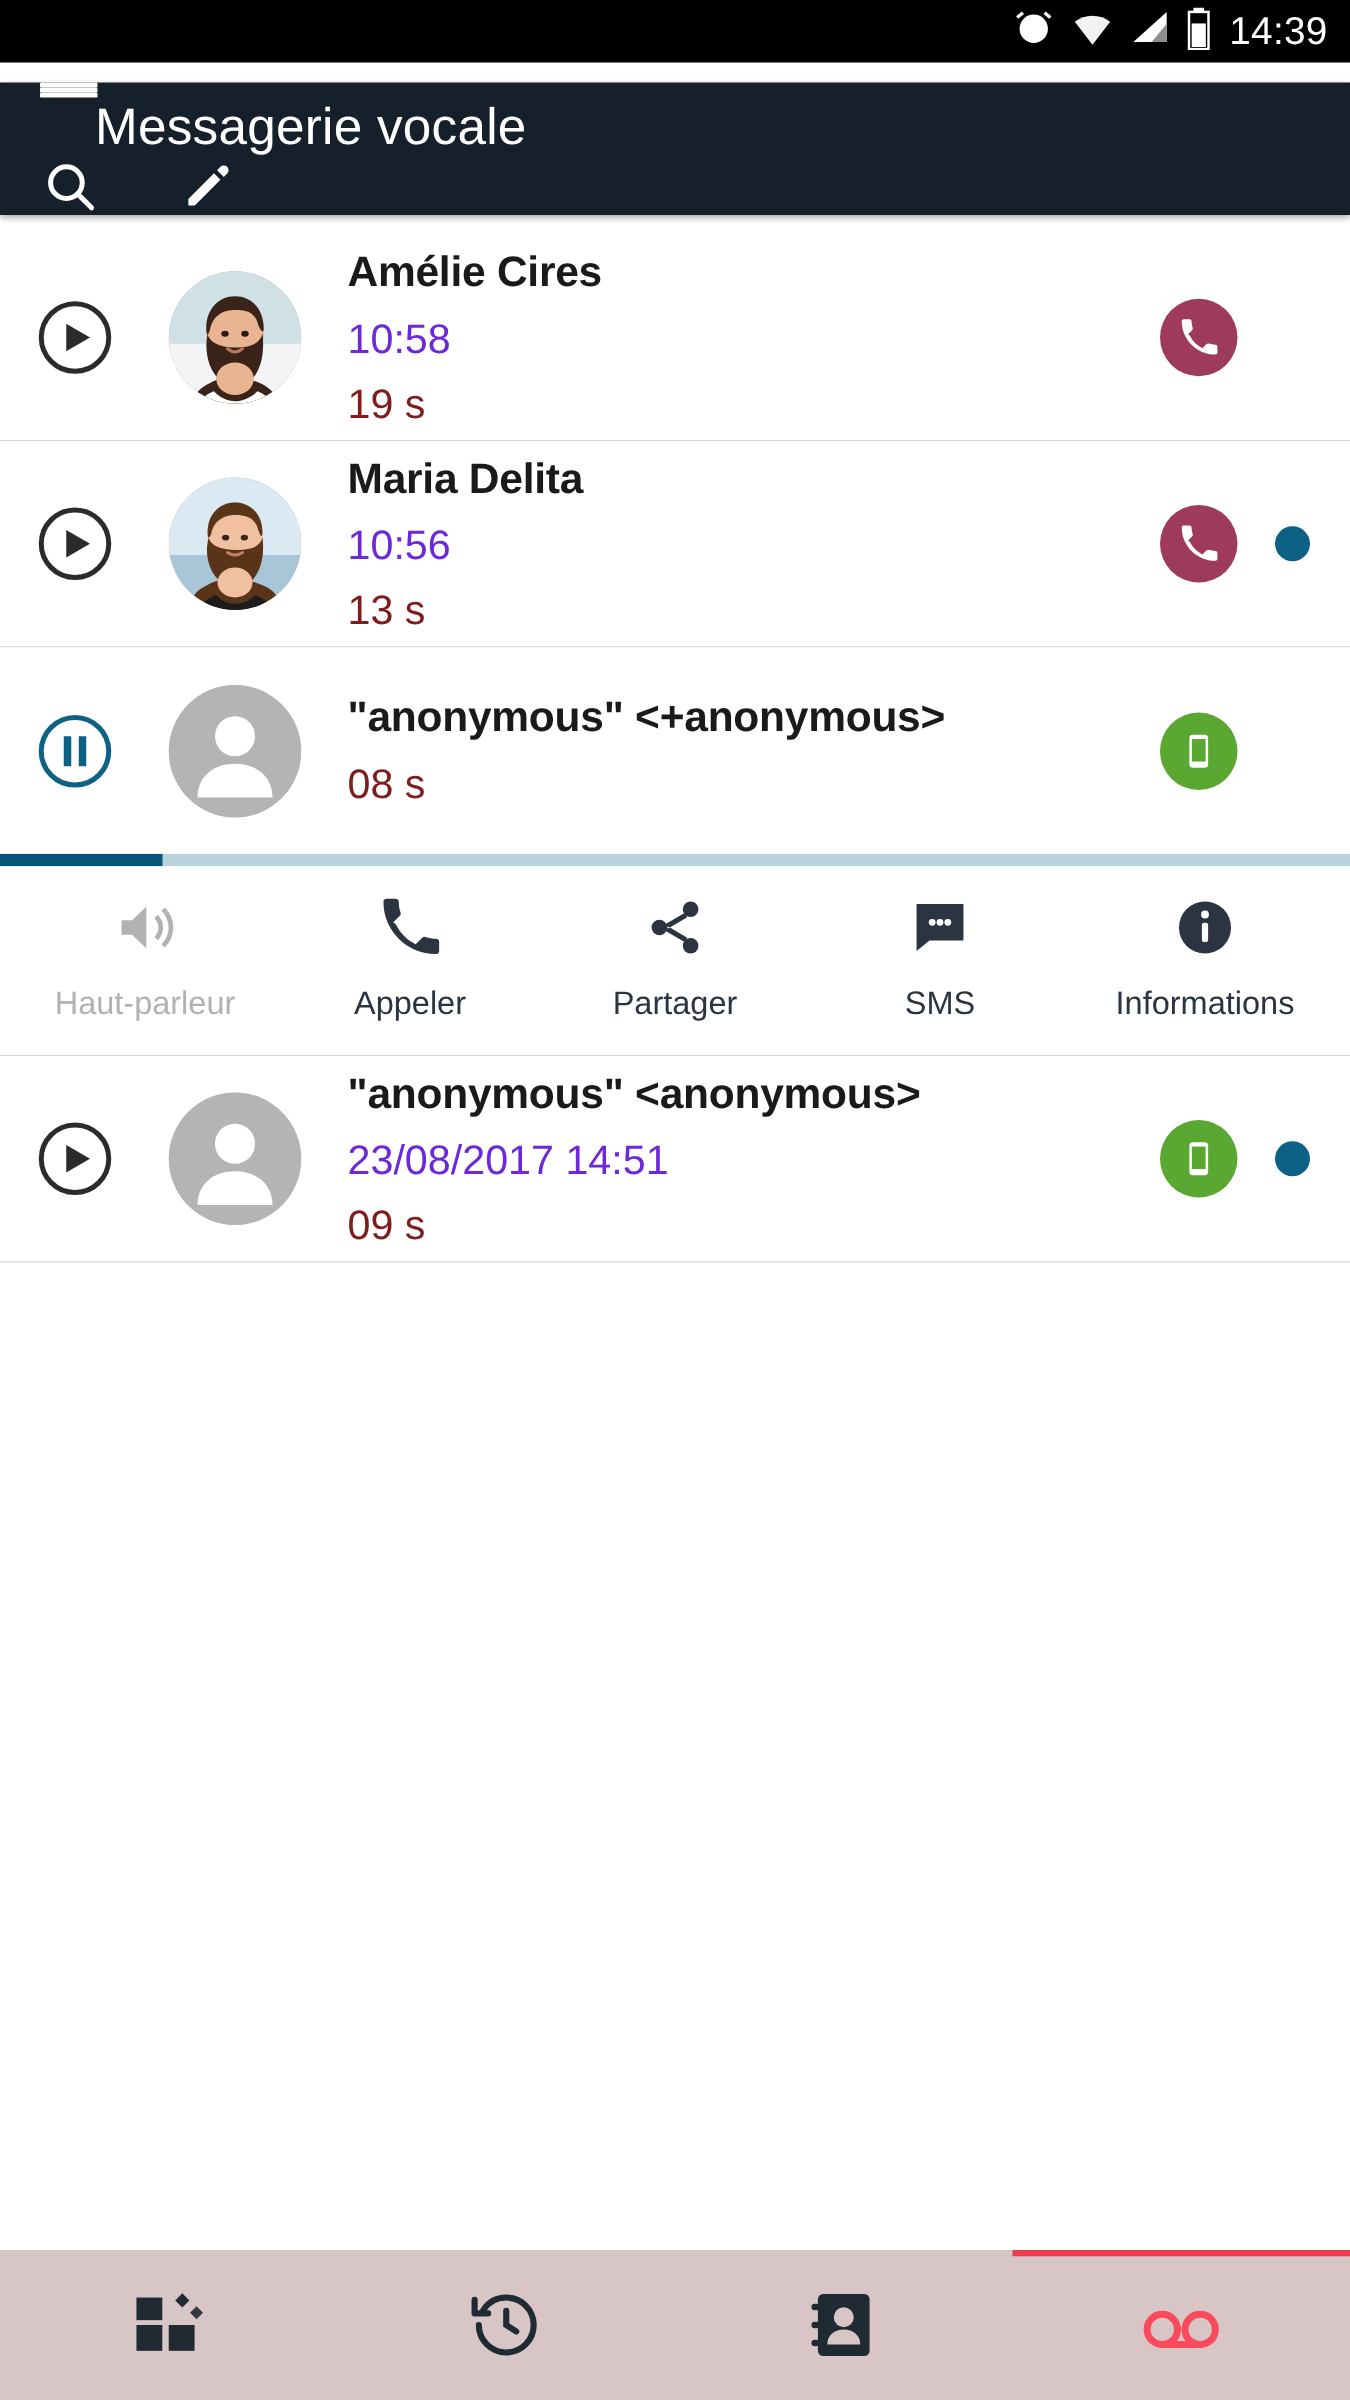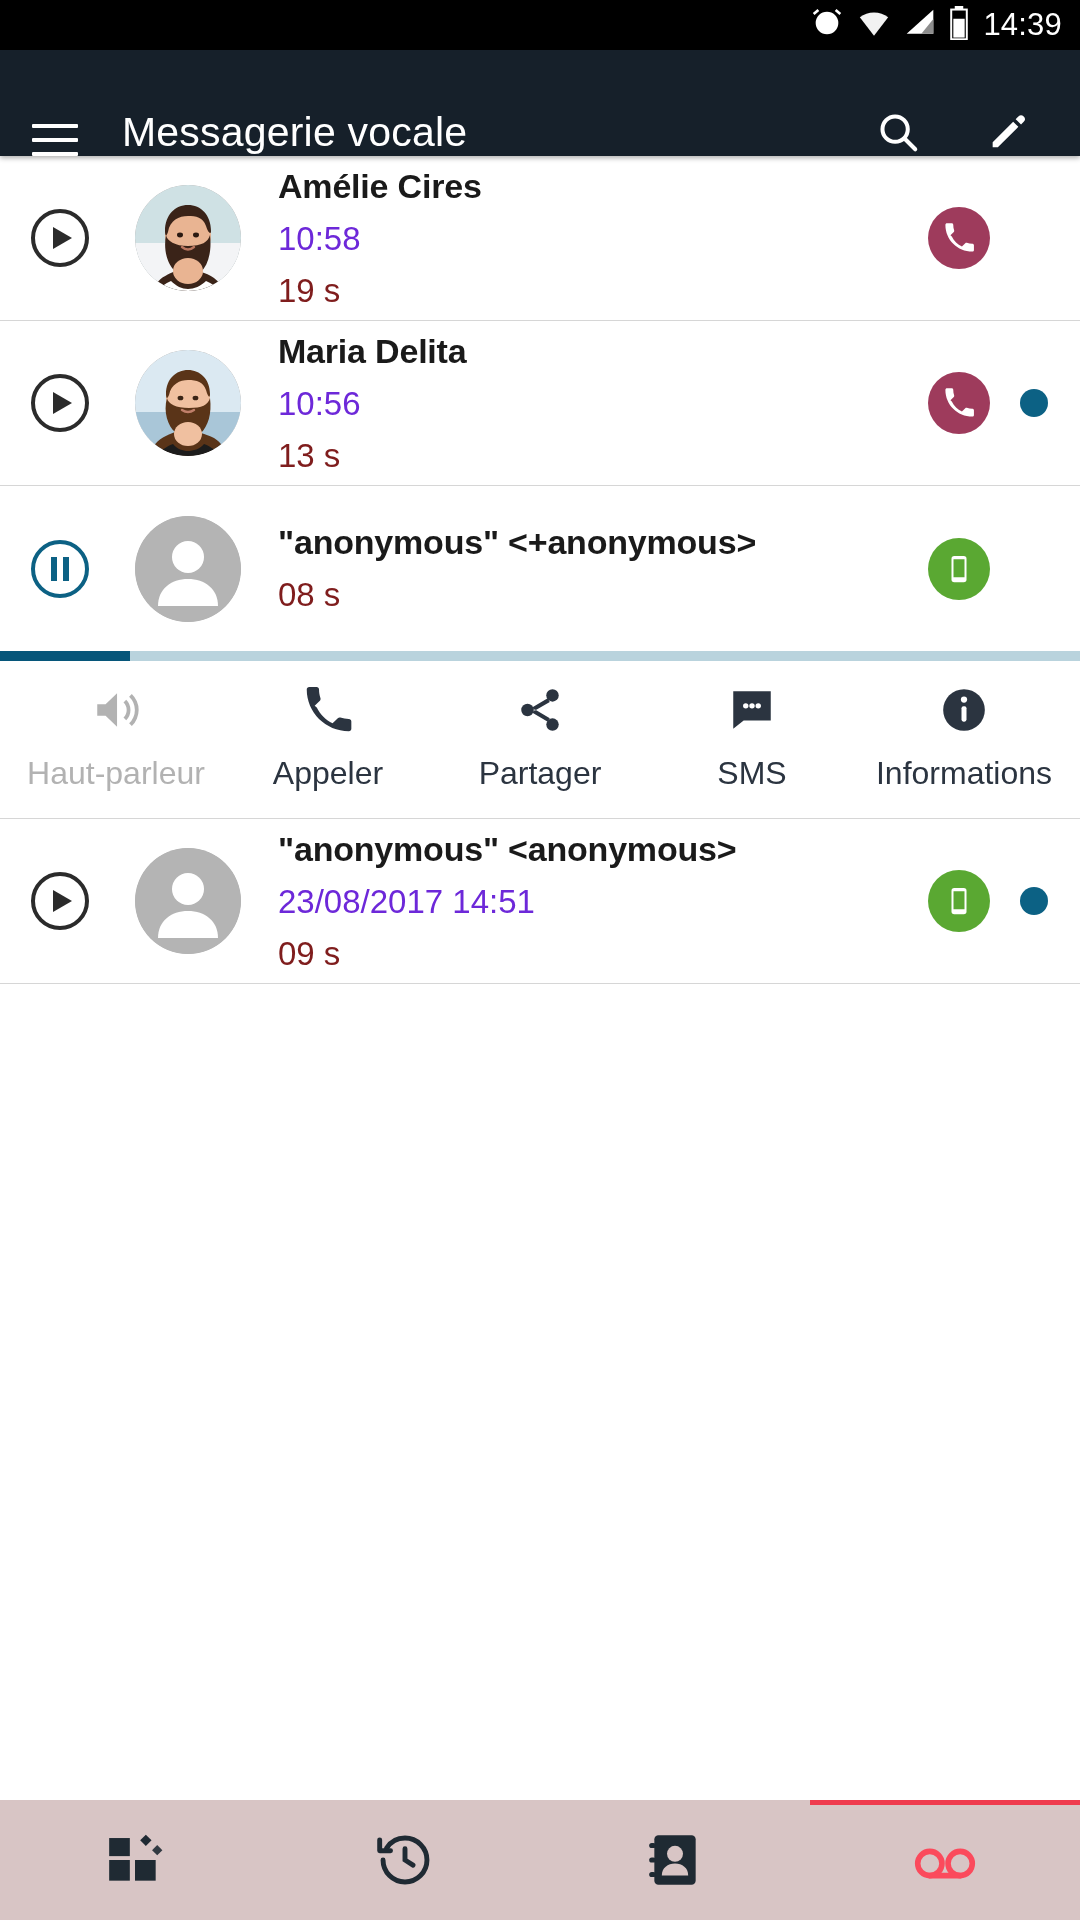--- a/index.html
+++ b/index.html
@@ -16,23 +16,23 @@
     height:50px; background:#000000; color:#ffffff;
     display:flex; align-items:center; justify-content:flex-end;
     padding:0 18px; gap:14px;
   }
   .sb-icons{ display:flex; align-items:center; gap:13px; }
   .sb-time{ font-size:31px; letter-spacing:.2px; font-family:"Liberation Sans",sans-serif; }
 
   
   .appbar{
     height:106px; background:#16202a; color:#ffffff;
-    display:flex; align-items:flex-end; padding:0 32px;
+    display:flex; align-items:flex-start; padding:0 32px;
     box-shadow:0 2px 5px rgba(0,0,0,.32);
-    position:relative; z-index:5;
+    position:relative; z-index:5;flex-direction:column;
   }
   .hamburger{ width:46px; height:32px; display:flex; flex-direction:column; justify-content:space-between; cursor:pointer;}
   .hamburger span{ display:block; height:4px; background:#fff; border-radius:1px;}
   .appbar-title{ font-size:41px; margin-left:44px; flex:1; white-space:nowrap; letter-spacing:.2px;}
   .appbar-actions{ display:flex; align-items:center; gap:62px; margin-right:16px;}
   .ab-icon{ width:48px; height:48px; display:flex; align-items:center; justify-content:center; cursor:pointer;}
 
   
   .list{ background:#fff; }
   .vm-row{
@@ -71,35 +71,35 @@
   .progress{ height:10px; background:#b9d3dd; width:100%; }
   .progress .fill{ height:100%; background:#06567a; }
 
   .actions{
     display:flex; align-items:flex-start; justify-content:space-around;
     padding:22px 10px 26px 10px; background:#fff;
     border-bottom:1px solid #d6d6d6;
   }
   .action{ flex:1; display:flex; flex-direction:column; align-items:center; gap:18px; cursor:pointer;}
   .action .glyph{ height:54px; display:flex; align-items:center; justify-content:center;}
-  .action .lbl{ font-size:32px; color:#2b3440; }
+  .action .lbl{ font-size:26px; color:#2b3440; }
   .action.disabled .lbl{ color:#b2b2b2; }
 
   .spacer{ flex:1; background:#fff; }
 
   
   .bottomnav{
     position:absolute; left:0; bottom:0; width:1080px; height:120px;
     background:#d8c5c5; display:flex;
   }
   .nav-item{ flex:1; display:flex; align-items:center; justify-content:center; position:relative; cursor:pointer;}
   .nav-item.active::before{
     content:""; position:absolute; top:0; left:0; right:0; height:5px; background:#ef3b4e;
   }
-  .screen{ display:flex; flex-direction:column; height:1687px; }
+  .screen{ display:flex; flex-direction:column; height:1687px;gap:16px; }
   .content{ flex:1; display:flex; flex-direction:column; overflow:hidden; padding-bottom:120px;}
 </style>
 </head>
 <body>
 
 <div class="screen">
 
   <div class="statusbar">
     <div class="sb-icons">
       <span>

